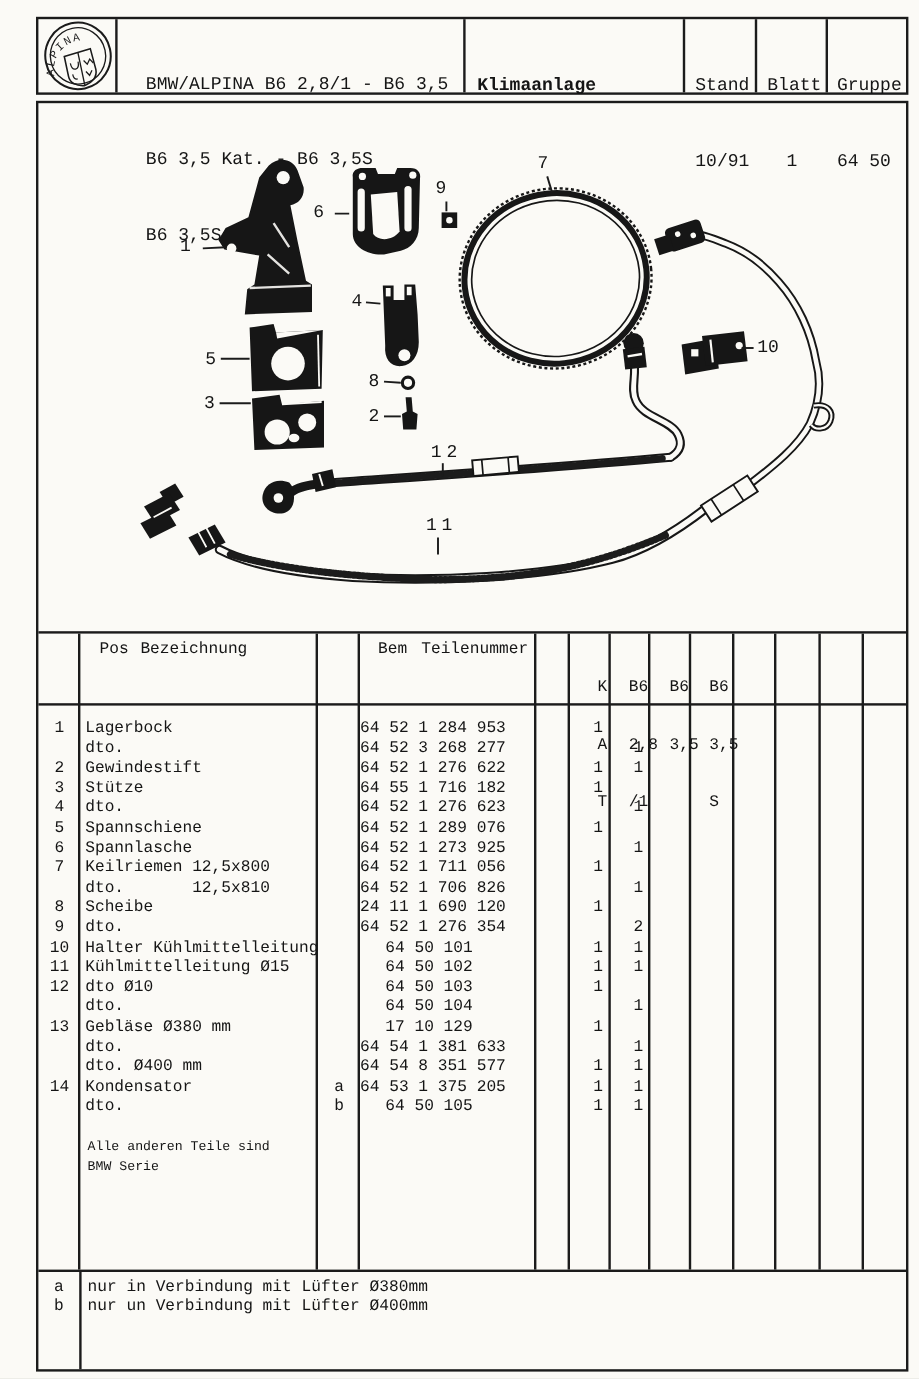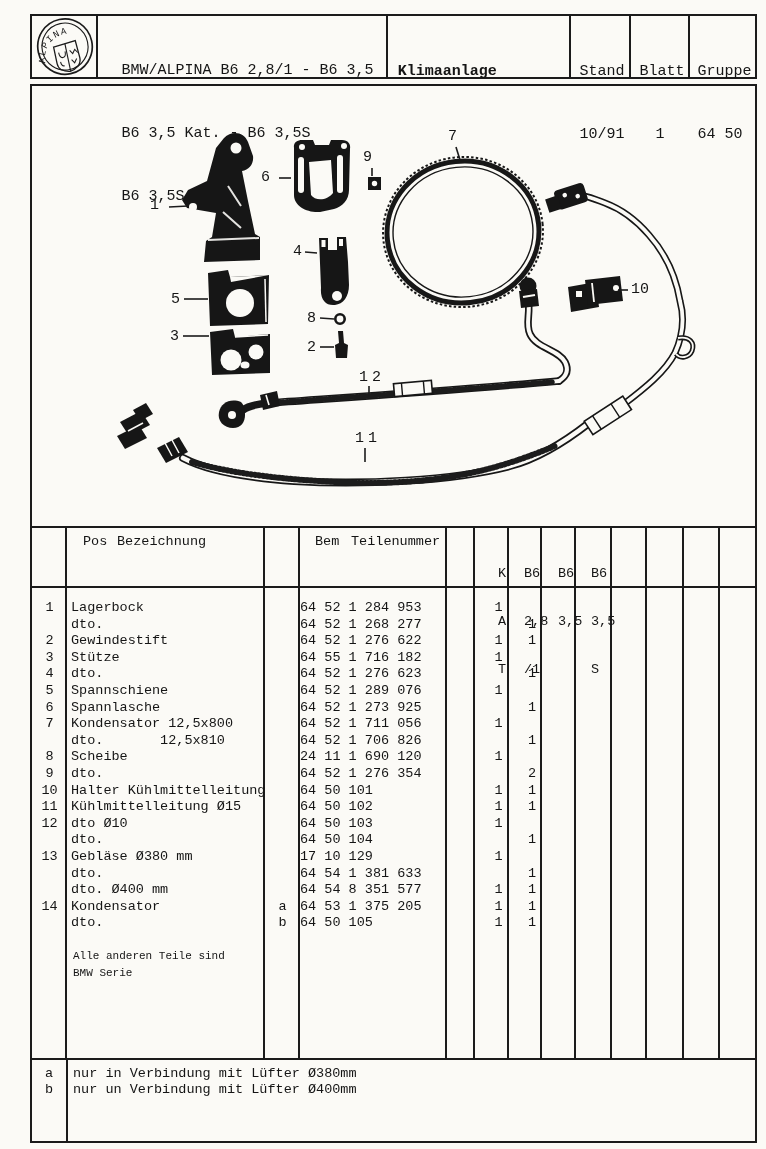--- a/index.html
+++ b/index.html
@@ -27,21 +27,21 @@
              border-top:2px solid #1b1b1b;border-bottom:2px solid #1b1b1b;}
   .vl{position:absolute;top:0;bottom:0;width:2px;background:#1b1b1b;}
   .hd-sep{position:absolute;left:0;right:0;top:58px;height:2px;background:#1b1b1b;}
   .thead{position:absolute;font-size:13.5px;line-height:16px;white-space:pre;margin-left:48px;}
   .rows{position:absolute;left:0;top:72px;width:723px;}
   .row{display:flex;height:16.6px;font-size:13.5px;line-height:16.6px;white-space:pre;}
   .c{box-sizing:border-box;overflow:visible;}
   .c.pos{width:35px;text-align:center;}
   .c.name{width:198px;padding-left:4px;}
   .c.bem{width:35px;text-align:center;}
-  .c.part{width:120px;padding-right:26px;}
+  .c.part{width:120px;text-align:right;padding-right:26px;}
   .c.kat{width:28px;text-align:center;}
   .c.b28{width:34px;text-align:center;}
   .c.b35{width:33px;text-align:center;}
   .c.b35s{width:34px;text-align:center;}
   .note{position:absolute;left:41px;font-size:11px;line-height:16.6px;white-space:pre;}
   
   .footer{position:absolute;left:0;top:976px;width:723px;height:79px;font-size:13.5px;line-height:16.6px;}
   .fvl{position:absolute;left:34px;top:-2px;bottom:0;width:2px;background:#1b1b1b;}
   .fline{position:absolute;left:0;width:100%;white-space:pre;display:flex;}
   .fkey{width:34px;text-align:center;}
@@ -287,21 +287,21 @@
           <div class="c part">64 52 1 284 953</div>
           <div class="c kat"></div>
           <div class="c b28"></div>
           <div class="c b35">1</div>
           <div class="c b35s"></div>
         </div>
           <div class="row">
           <div class="c pos"></div>
           <div class="c name">dto.</div>
           <div class="c bem"></div>
-          <div class="c part">64 52 1 268 277</div>
+          <div class="c part">64 52 3 268 277</div>
           <div class="c kat"></div>
           <div class="c b28"></div>
           <div class="c b35"></div>
           <div class="c b35s">1</div>
         </div>
           <div class="row">
           <div class="c pos">2</div>
           <div class="c name">Gewindestift</div>
           <div class="c bem"></div>
           <div class="c part">64 52 1 276 622</div>
@@ -345,21 +345,21 @@
           <div class="c name">Spannlasche</div>
           <div class="c bem"></div>
           <div class="c part">64 52 1 273 925</div>
           <div class="c kat"></div>
           <div class="c b28"></div>
           <div class="c b35"></div>
           <div class="c b35s">1</div>
         </div>
           <div class="row">
           <div class="c pos">7</div>
-          <div class="c name">Kondensator 12,5x800</div>
+          <div class="c name">Keilriemen 12,5x800</div>
           <div class="c bem"></div>
           <div class="c part">64 52 1 711 056</div>
           <div class="c kat"></div>
           <div class="c b28"></div>
           <div class="c b35">1</div>
           <div class="c b35s"></div>
         </div>
           <div class="row">
           <div class="c pos"></div>
           <div class="c name">dto.       12,5x810</div>

